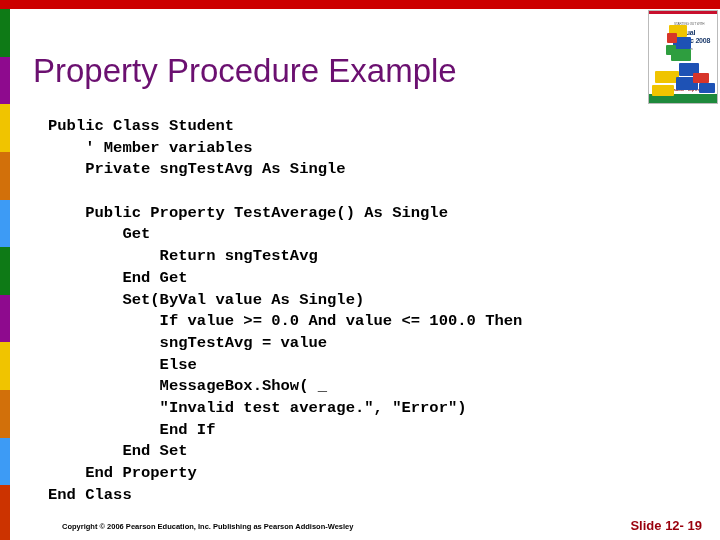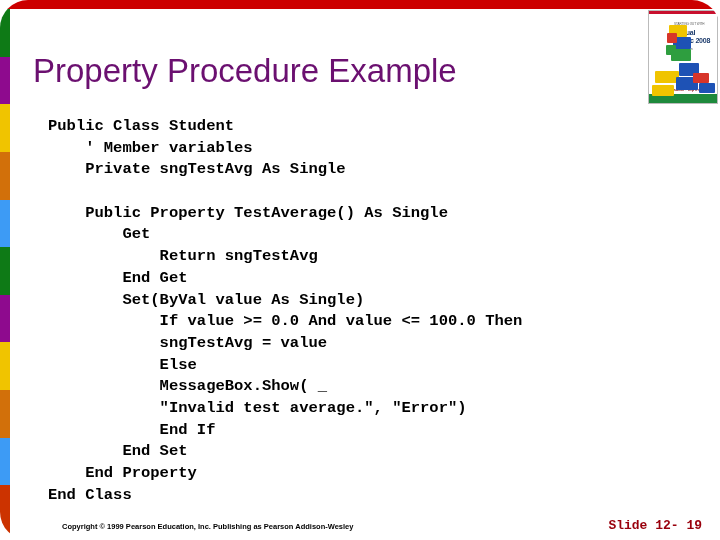--- a/index.html
+++ b/index.html
@@ -9,21 +9,20 @@
   }
   body {
     font-family: "Liberation Sans", sans-serif;
   }
   #slide {
     position: relative;
     width: 720px;
     height: 540px;
     background: #ffffff;
     overflow: hidden;
-    border-radius: 28px;
   }
 
   
   #top-bar {
     position: absolute;
     left: 0;
     top: 0;
     width: 720px;
     height: 9px;
     background: #CC0000;
@@ -162,21 +161,21 @@
     font-family: "Liberation Sans", sans-serif;
     font-size: 7.5px;
     font-weight: bold;
     color: #000000;
     white-space: nowrap;
   }
   #footer-slide {
     position: absolute;
     right: 18px;
     top: 518px;
-    font-family: Liberation Mono, monospace;
+    font-family: Liberation Sans, sans-serif;
     font-size: 13px;
     font-weight: bold;
     color: #99000C;
     white-space: nowrap;
   }
 </style>
 </head>
 <body>
 
 <div id="slide" style="background: rgb(255, 255, 255);">
@@ -216,16 +215,16 @@
         <div class="brick" style="background: rgb(240, 196, 0); left: 20px; top: 14px; width: 18px; height: 12px;"></div>
         <div class="brick" style="background: rgb(215, 53, 42); left: 18px; top: 22px; width: 10px; height: 10px;"></div>
         <div class="brick" style="background: rgb(46, 158, 63); left: 17px; top: 34px; width: 10px; height: 10px;"></div>
       </div>
   </div>
 
   <div id="title" style="color: rgb(107, 16, 112);">Property Procedure Example</div>
 
   <div id="code"><div class="line">Public Class Student</div><div class="line">    ' Member variables</div><div class="line">    Private sngTestAvg As Single</div><div class="line">&nbsp;</div><div class="line">    Public Property TestAverage() As Single</div><div class="line">        Get</div><div class="line">            Return sngTestAvg</div><div class="line">        End Get</div><div class="line">        Set(ByVal value As Single)</div><div class="line">            If value &gt;= 0.0 And value &lt;= 100.0 Then</div><div class="line">            sngTestAvg = value</div><div class="line">            Else</div><div class="line">            MessageBox.Show( _</div><div class="line">            "Invalid test average.", "Error")</div><div class="line">            End If</div><div class="line">        End Set</div><div class="line">    End Property</div><div class="line">End Class</div></div>
 
-  <div id="footer-copyright">Copyright © 1999 Pearson Education, Inc. Publishing as Pearson Addison-Wesley</div>
+  <div id="footer-copyright">Copyright © 2006 Pearson Education, Inc. Publishing as Pearson Addison-Wesley</div>
   <div id="footer-slide" style="color: rgb(153, 0, 12);">Slide 12- 19</div>
 
 </div>
 
 </body></html>

